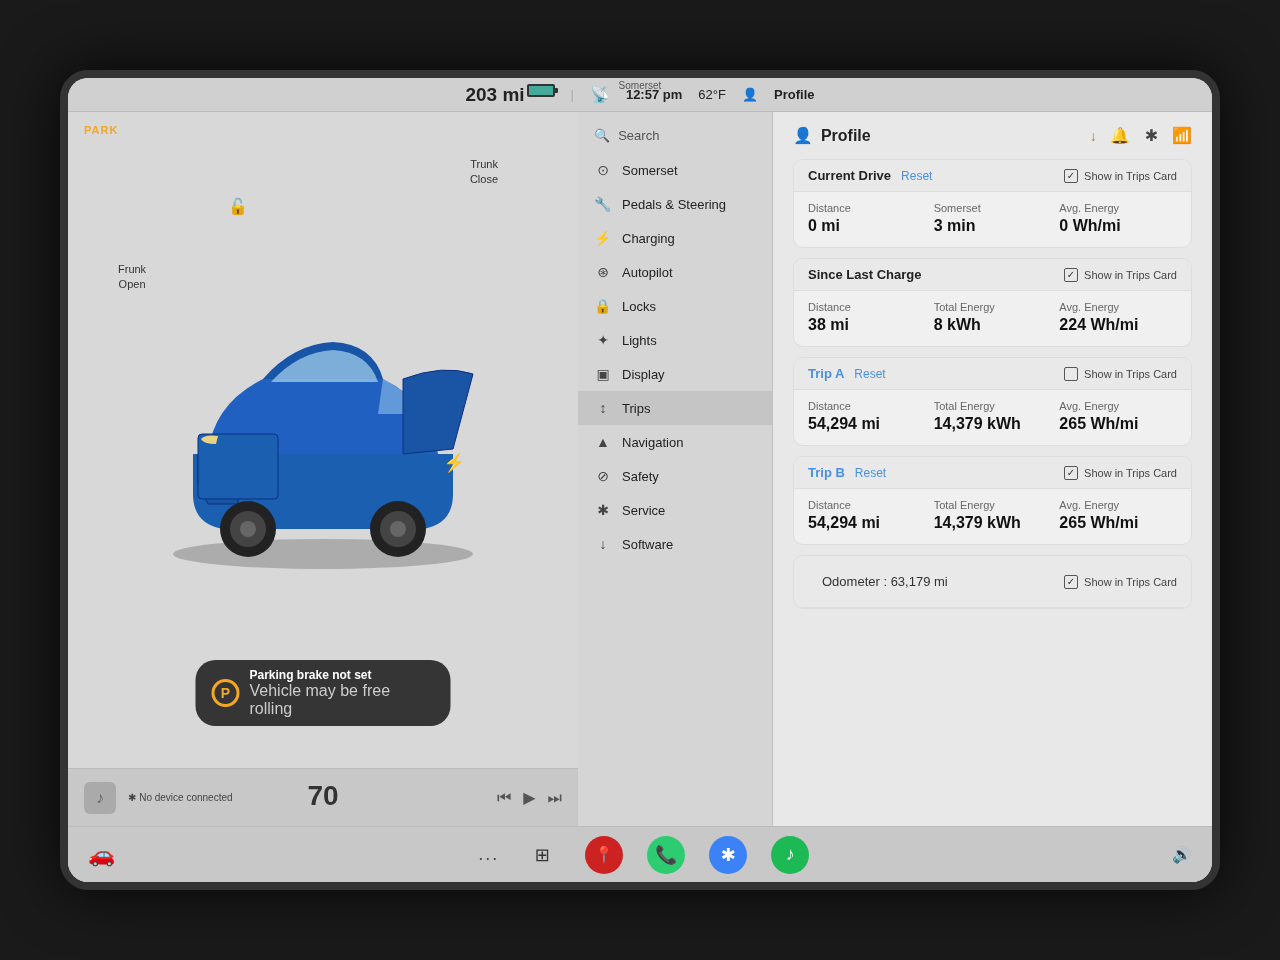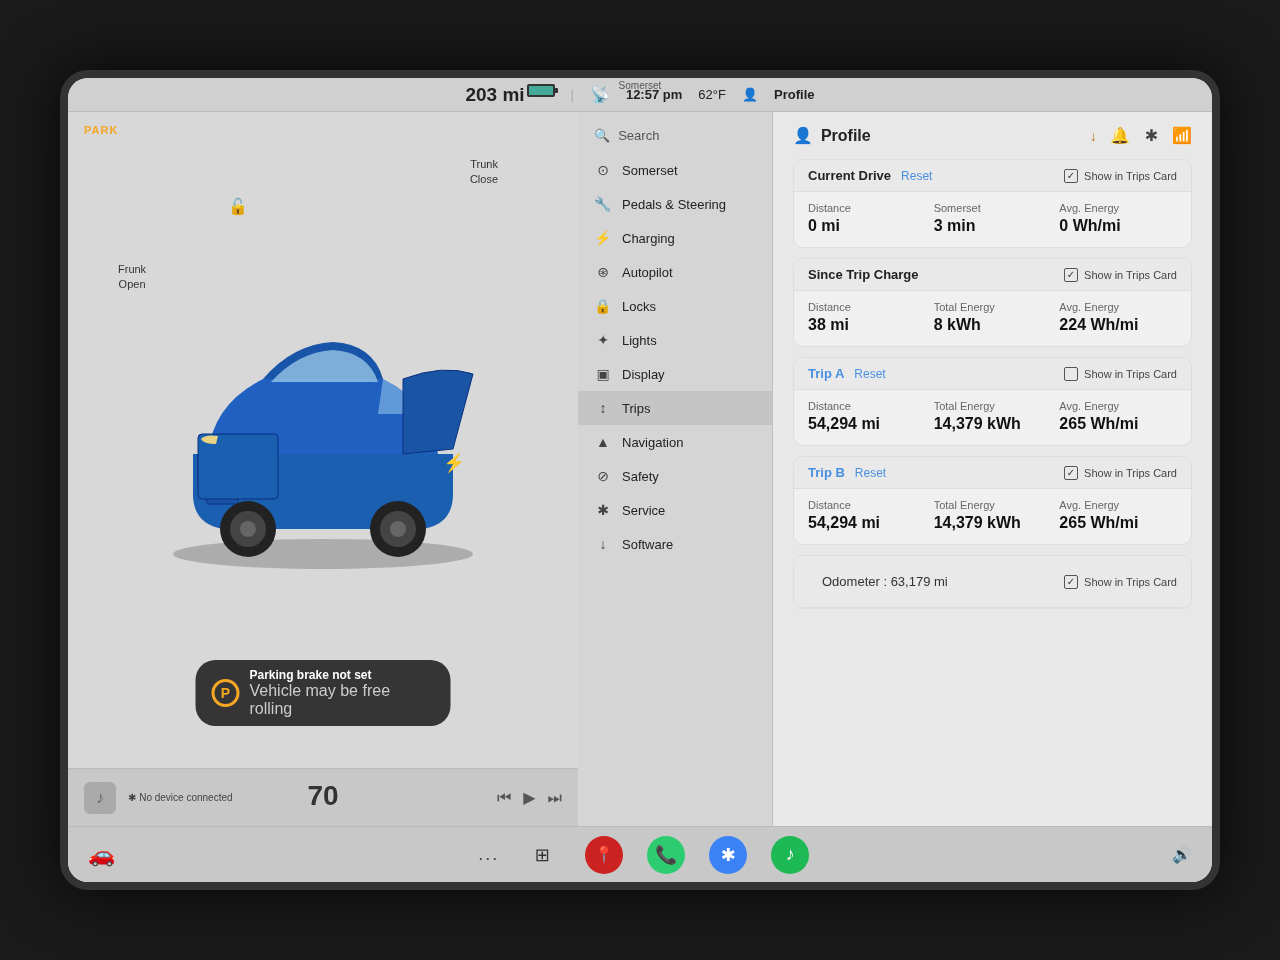--- a/index.html
+++ b/index.html
@@ -620,21 +620,21 @@
               <div class="trip-stat">
                 <span class="stat-label">Avg. Energy</span>
                 <span class="stat-value">0 Wh/mi</span>
               </div>
             </div>
           </div>
 
           <div class="trip-section">
             <div class="trip-section-header">
               <div class="section-title-row">
-                <span class="section-title">Since Trip Charge</span>
+                <span class="section-title">Since Last Charge</span>
               </div>
               <div class="show-trips-toggle">
                 <div class="checkbox-icon checked">✓</div>
                 <span>Show in Trips Card</span>
               </div>
             </div>
             <div class="trip-section-body">
               <div class="trip-stat">
                 <span class="stat-label">Distance</span>
                 <span class="stat-value">38 mi</span>

